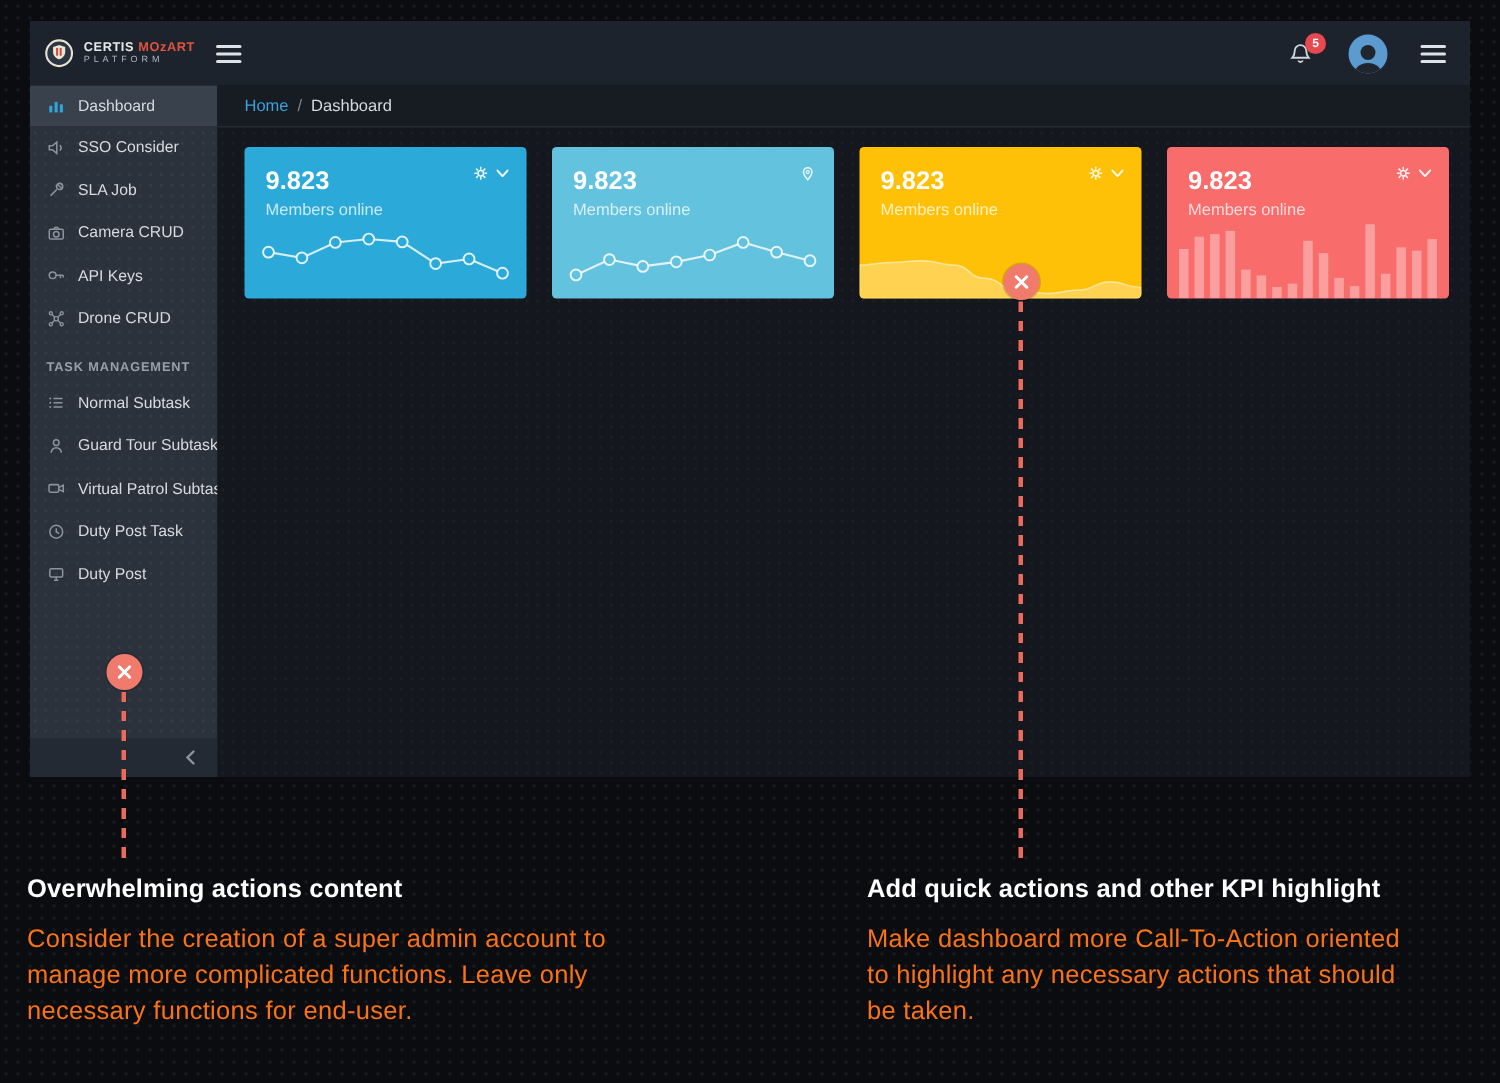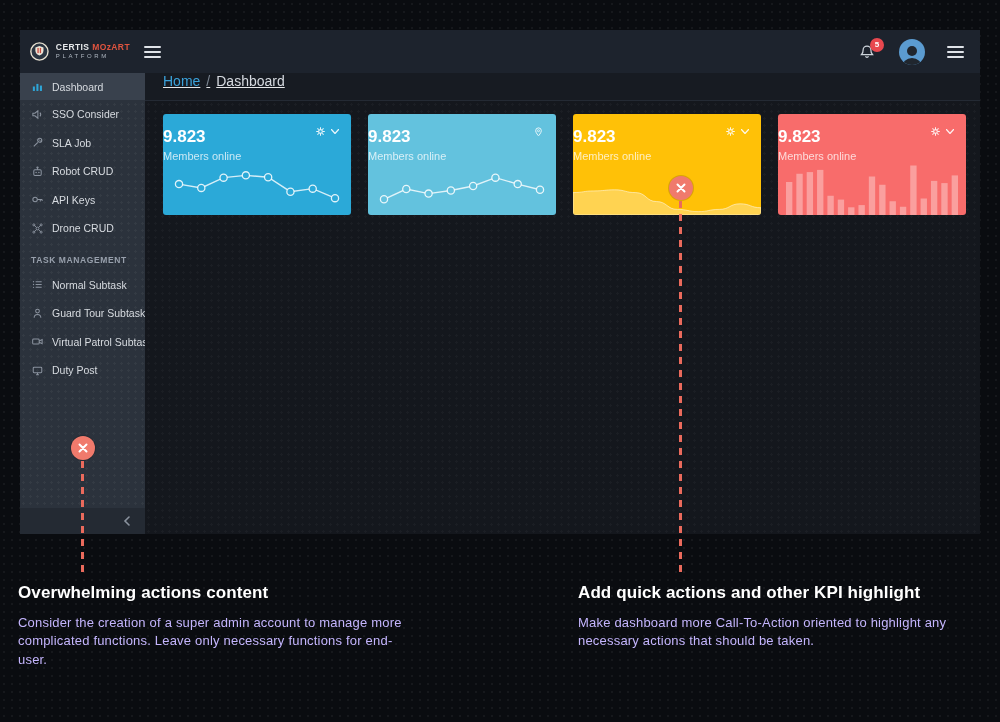--- a/index.html
+++ b/index.html
@@ -6,21 +6,21 @@
   html,body { width:1000px; height:722px; }
   body {
     position:relative; overflow:hidden;
     background:#0a0c10;
     background-image: radial-gradient(rgba(255,255,255,0.05) 1px, transparent 1.2px);
     background-size:8px 8px;
     font-family:"Liberation Sans", sans-serif;
     color:#e6e8ea;
   }
   
-  .shot { position:absolute; left:20px; top:30px; width:960px; height:504px; background:#14171d; z-index:1; }
+  .shot { position:absolute; left:20px; top:14px; width:960px; height:504px; background:#14171d; z-index:1; }
   
   .topbar { position:absolute; left:0; top:0; width:100%; height:43px; background:#1d232d;
             display:flex; align-items:center; padding:0 16px 0 10px; }
   .brand { display:flex; align-items:center; gap:7px; width:100px; }
   .brand-text { line-height:1.1; }
   .brand-row1 { font-size:8.5px; font-weight:bold; letter-spacing:.4px; white-space:nowrap; }
   .brand-accent { color:#e0543f; }
   .brand-row2 { font-size:6px; letter-spacing:2.6px; color:#aeb6c0; margin-top:1px; }
   .hamburger { width:17px; display:flex; flex-direction:column; gap:3px; cursor:pointer; margin-left:14px; }
   .hamburger span { display:block; height:2px; background:#dfe3e8; border-radius:1px; }
@@ -40,43 +40,43 @@
                font-size:10.5px; color:#d7dbe0; cursor:pointer; white-space:nowrap; }
   .side-item.active { height:27px; background:#39414d; }
   .side-item .ic { width:13px; height:13px; flex:0 0 13px; display:flex; }
   .side-title { padding:12px 11px 6px; font-size:8.5px; font-weight:bold; letter-spacing:.6px; color:#98a0ac; }
   .minimizer { position:absolute; left:0; right:0; bottom:0; height:26px; background:#242a33;
                display:flex; align-items:center; justify-content:flex-end; padding-right:13px; cursor:pointer; }
   
   .main { position:absolute; left:125px; top:43px; right:0; bottom:0; background:#14171d;
           background-image: radial-gradient(rgba(255,255,255,0.03) 1px, transparent 1.2px);
           background-size:7px 7px; }
-  .breadcrumb { height:28px; display:flex; align-items:flex-start; gap:6px; padding-left:18px;
-                background:#171b22; border-bottom:1px solid #242a34; font-size:14px;text-decoration:underline; }
+  .breadcrumb { height:28px; display:flex; align-items:center; gap:6px; padding-left:18px;
+                background:#171b22; border-bottom:1px solid #242a34; font-size:11px; }
   .bc-home { color:#3ba2db; cursor:pointer; }
   .bc-sep { color:#7b8591; }
   .bc-current { color:#d6dae0; }
   .cards { position:absolute; left:18px; top:41px; display:flex; gap:17px; }
-  .card { position:relative; width:188px; height:101px; border-radius:3px; padding:13px 0; overflow:hidden; }
+  .card { position:relative; width:188px; height:101px; border-radius:3px; padding:13px 14px; overflow:hidden; }
   .card-value { font-size:17px; font-weight:bold; color:#fff; }
   .card-label { font-size:11px; color:rgba(255,255,255,.75); margin-top:3px; }
   .card-menu { position:absolute; top:11px; right:12px; display:flex; align-items:center; gap:4px; cursor:pointer; opacity:.9; }
   .spark-line { position:absolute; left:6px; right:6px; bottom:2px; height:52px; }
   .spark-area { position:absolute; left:0; right:0; bottom:0; height:56px; }
   .spark-bar  { position:absolute; left:8px; right:8px; bottom:0; height:55px; }
   .spark-line svg, .spark-area svg, .spark-bar svg { width:100%; height:100%; display:block; }
   
   .dotline { position:absolute; width:3px; z-index:5;
              background-image:repeating-linear-gradient(to bottom,#ea6a5c 0 7px, transparent 7px 13px); }
   .xmarker { position:absolute; width:24px; height:24px; border-radius:50%; background:#f07a6c; z-index:6;
              display:flex; align-items:center; justify-content:center; cursor:pointer;
              box-shadow:0 0 0 1px rgba(0,0,0,.15); }
   .annotation { position:absolute; z-index:4; }
   .ann-title { font-size:17px; font-weight:bold; color:#ffffff; margin-bottom:11px; letter-spacing:.1px; }
-  .ann-body { font-size:13px; color:#c4b5fd; line-height:1.42; letter-spacing:.2px; }
+  .ann-body { font-size:17px; color:#f97316; line-height:1.42; letter-spacing:.2px; }
   svg { display:block; }
 </style>
 </head>
 <body>
 
 <div class="shot">
 
   <div class="topbar">
     <div class="brand">
       <svg width="27" height="27" viewBox="0 0 27 27">
@@ -147,28 +147,26 @@
             <path d="M3 11.2 L7.4 6.8"></path>
             <circle cx="9.4" cy="4.6" r="2.2"></circle>
             <path d="M8.2 3.4 L10.6 5.8" stroke-width="1"></path>
           </svg>
       </span>
       <span>SLA Job</span>
     </div>
     <div class="side-item">
       <span class="ic">
         <svg width="13" height="13" viewBox="0 0 14 14" fill="none" stroke="#8b939f" stroke-width="1.1">
-            <rect x="3" y="5.2" width="8" height="6" rx="1.2"></rect>
-            <circle cx="5.5" cy="8" r="0.8" fill="#8b939f" stroke="none"></circle>
-            <circle cx="8.5" cy="8" r="0.8" fill="#8b939f" stroke="none"></circle>
-            <path d="M7 5.2 V3.4"></path>
-            <circle cx="7" cy="2.8" r="0.7"></circle>
-          </svg>
-      </span>
-      <span>Robot CRUD</span>
+            <rect x="2" y="4.2" width="10" height="7" rx="1"></rect>
+            <circle cx="7" cy="7.7" r="2"></circle>
+            <path d="M5 4.2 L6 2.8 h2 L9 4.2"></path>
+          </svg>
+      </span>
+      <span>Camera CRUD</span>
     </div>
     <div class="side-item">
       <span class="ic">
         <svg width="13" height="13" viewBox="0 0 14 14" fill="none" stroke="#8b939f" stroke-width="1.1">
             <circle cx="4.4" cy="7" r="2.4"></circle>
             <path d="M6.8 7 h5.2 M10 7 v2.2 M12 7 v1.6"></path>
           </svg>
       </span>
       <span>API Keys</span>
     </div>
@@ -209,20 +207,29 @@
       <span>Guard Tour Subtask</span>
     </div>
     <div class="side-item">
       <span class="ic">
         <svg width="13" height="13" viewBox="0 0 14 14" fill="none" stroke="#8b939f" stroke-width="1.1">
             <rect x="1.8" y="4.4" width="7" height="5.4" rx="1"></rect>
             <path d="M8.8 6.4 L12 4.8 v4.6 L8.8 7.8"></path>
           </svg>
       </span>
       <span>Virtual Patrol Subtask</span>
+    </div>
+    <div class="side-item">
+      <span class="ic">
+        <svg width="13" height="13" viewBox="0 0 14 14" fill="none" stroke="#8b939f" stroke-width="1.1">
+            <circle cx="7" cy="7" r="4.6"></circle>
+            <path d="M7 4.4 V7 L9 8.4"></path>
+          </svg>
+      </span>
+      <span>Duty Post Task</span>
     </div>
     <div class="side-item">
       <span class="ic">
         <svg width="13" height="13" viewBox="0 0 14 14" fill="none" stroke="#8b939f" stroke-width="1.1">
             <rect x="2.4" y="3.4" width="9.2" height="6" rx="1"></rect>
             <path d="M5.4 11.6 h3.2 M7 9.4 v2.2"></path>
           </svg>
       </span>
       <span>Duty Post</span>
     </div>

